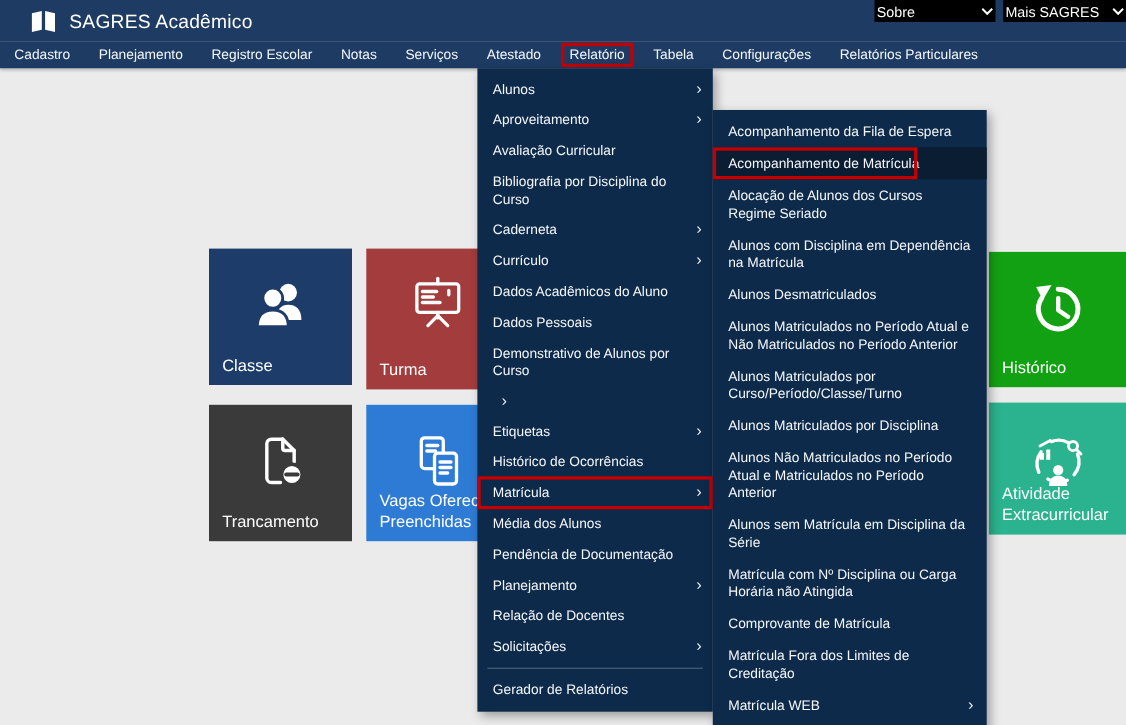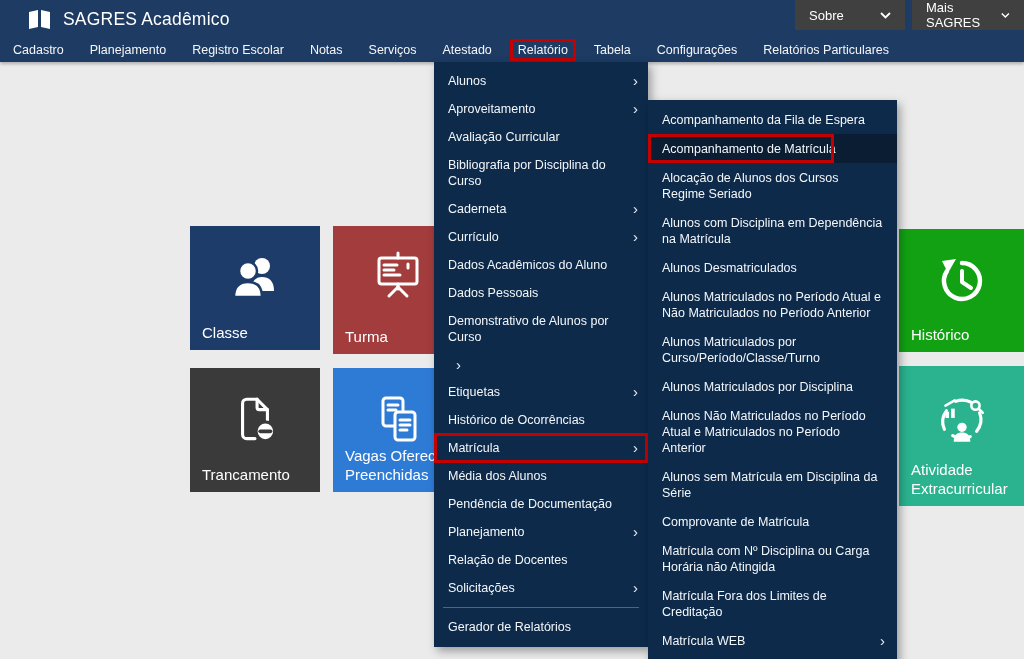--- a/index.html
+++ b/index.html
@@ -11,23 +11,23 @@
   }
 
   
   .titlebar {
     position:absolute; left:0; top:0; width:1024px; height:38px;
     background:#1d3b63; display:flex; align-items:center; z-index:6;text-align:right;
   }
   .logo { margin-left:27px; display:block; }
   .app-title { margin-left:11px; font-size:17.5px; letter-spacing:.2px; color:#fff; }
   .top-btn {
-    position:absolute; top:0; height:30px; background:#404040;
+    position:absolute; top:0; height:20px; background:#000000;
     display:flex; align-items:center; justify-content:space-between;
-    padding:0 14px; font-size:13px; cursor:pointer; z-index:7;
+    padding:0 2px; font-size:13px; cursor:pointer; z-index:7;
   }
   .top-btn.sobre { right:119px; width:110px; }
   .top-btn.mais  { right:0;     width:112px; }
   .chev-down { display:block; margin-left:8px; }
 
   
   .menubar {
     position:absolute; left:0; top:38px; width:1024px; height:24px;
     background:#1d3b63; display:flex; box-shadow:0 2px 3px rgba(0,0,0,.25); z-index:5;text-align:right;
   }
@@ -66,21 +66,21 @@
   .tile-label {
     position:absolute; left:12px; right:0; bottom:8px;
     font-size:15px; line-height:19px; color:#fff;
   }
   .tile-classe      { left:190px; top:226px; width:130px; height:124px; background:#1e3c6a; }
   .tile-turma       { left:333px; top:226px; width:130px; height:128px; background:#a33c3c; }
   .tile-trancamento { left:190px; top:368px; width:130px; height:124px; background:#3a3a3a; }
   .tile-vagas       { left:333px; top:368px; width:130px; height:124px; background:#2e7bd6; }
   .tile-vagas .tile-label { right:-40px; }
   .tile-historico   { left:899px; top:229px; width:125px; height:123px; background:#12a112; }
-  .tile-atividade   { left:899px; top:366px; width:125px; height:140px; background:#2ab38e; }
+  .tile-atividade   { left:899px; top:366px; width:125px; height:120px; background:#2ab38e; }
 </style>
 </head>
 <body>
 
 <div class="titlebar">
   <svg class="logo" width="25" height="21" viewBox="0 0 25 21">
     <path d="M2,3 L11,1 V18 L2,20 Z" fill="#fff"></path>
     <path d="M23,3 L14,1 V18 L23,20 Z" fill="#fff"></path>
   </svg>
   <span class="app-title">SAGRES Acadêmico</span>
@@ -285,26 +285,26 @@
   <div class="menu-item">
       <span class="mi-label">Alunos Matriculados por Disciplina</span>
     </div>
   <div class="menu-item">
       <span class="mi-label">Alunos Não Matriculados no Período Atual e Matriculados no Período Anterior</span>
     </div>
   <div class="menu-item">
       <span class="mi-label">Alunos sem Matrícula em Disciplina da Série</span>
     </div>
   <div class="menu-item">
+      <span class="mi-label">Matrícula com Nº Disciplina ou Carga Horária não Atingida</span>
+    </div>
+  <div class="menu-item">
       <span class="mi-label">Comprovante de Matrícula</span>
     </div>
   <div class="menu-item">
-      <span class="mi-label">Matrícula com Nº Disciplina ou Carga Horária não Atingida</span>
-    </div>
-  <div class="menu-item">
       <span class="mi-label">Matrícula Fora dos Limites de Creditação</span>
     </div>
   <div class="menu-item">
       <span class="mi-label">Matrícula WEB</span>
       <span class="mi-arrow">›</span>
     </div>
   <div class="menu-item"></div>
 
 </div>
 

